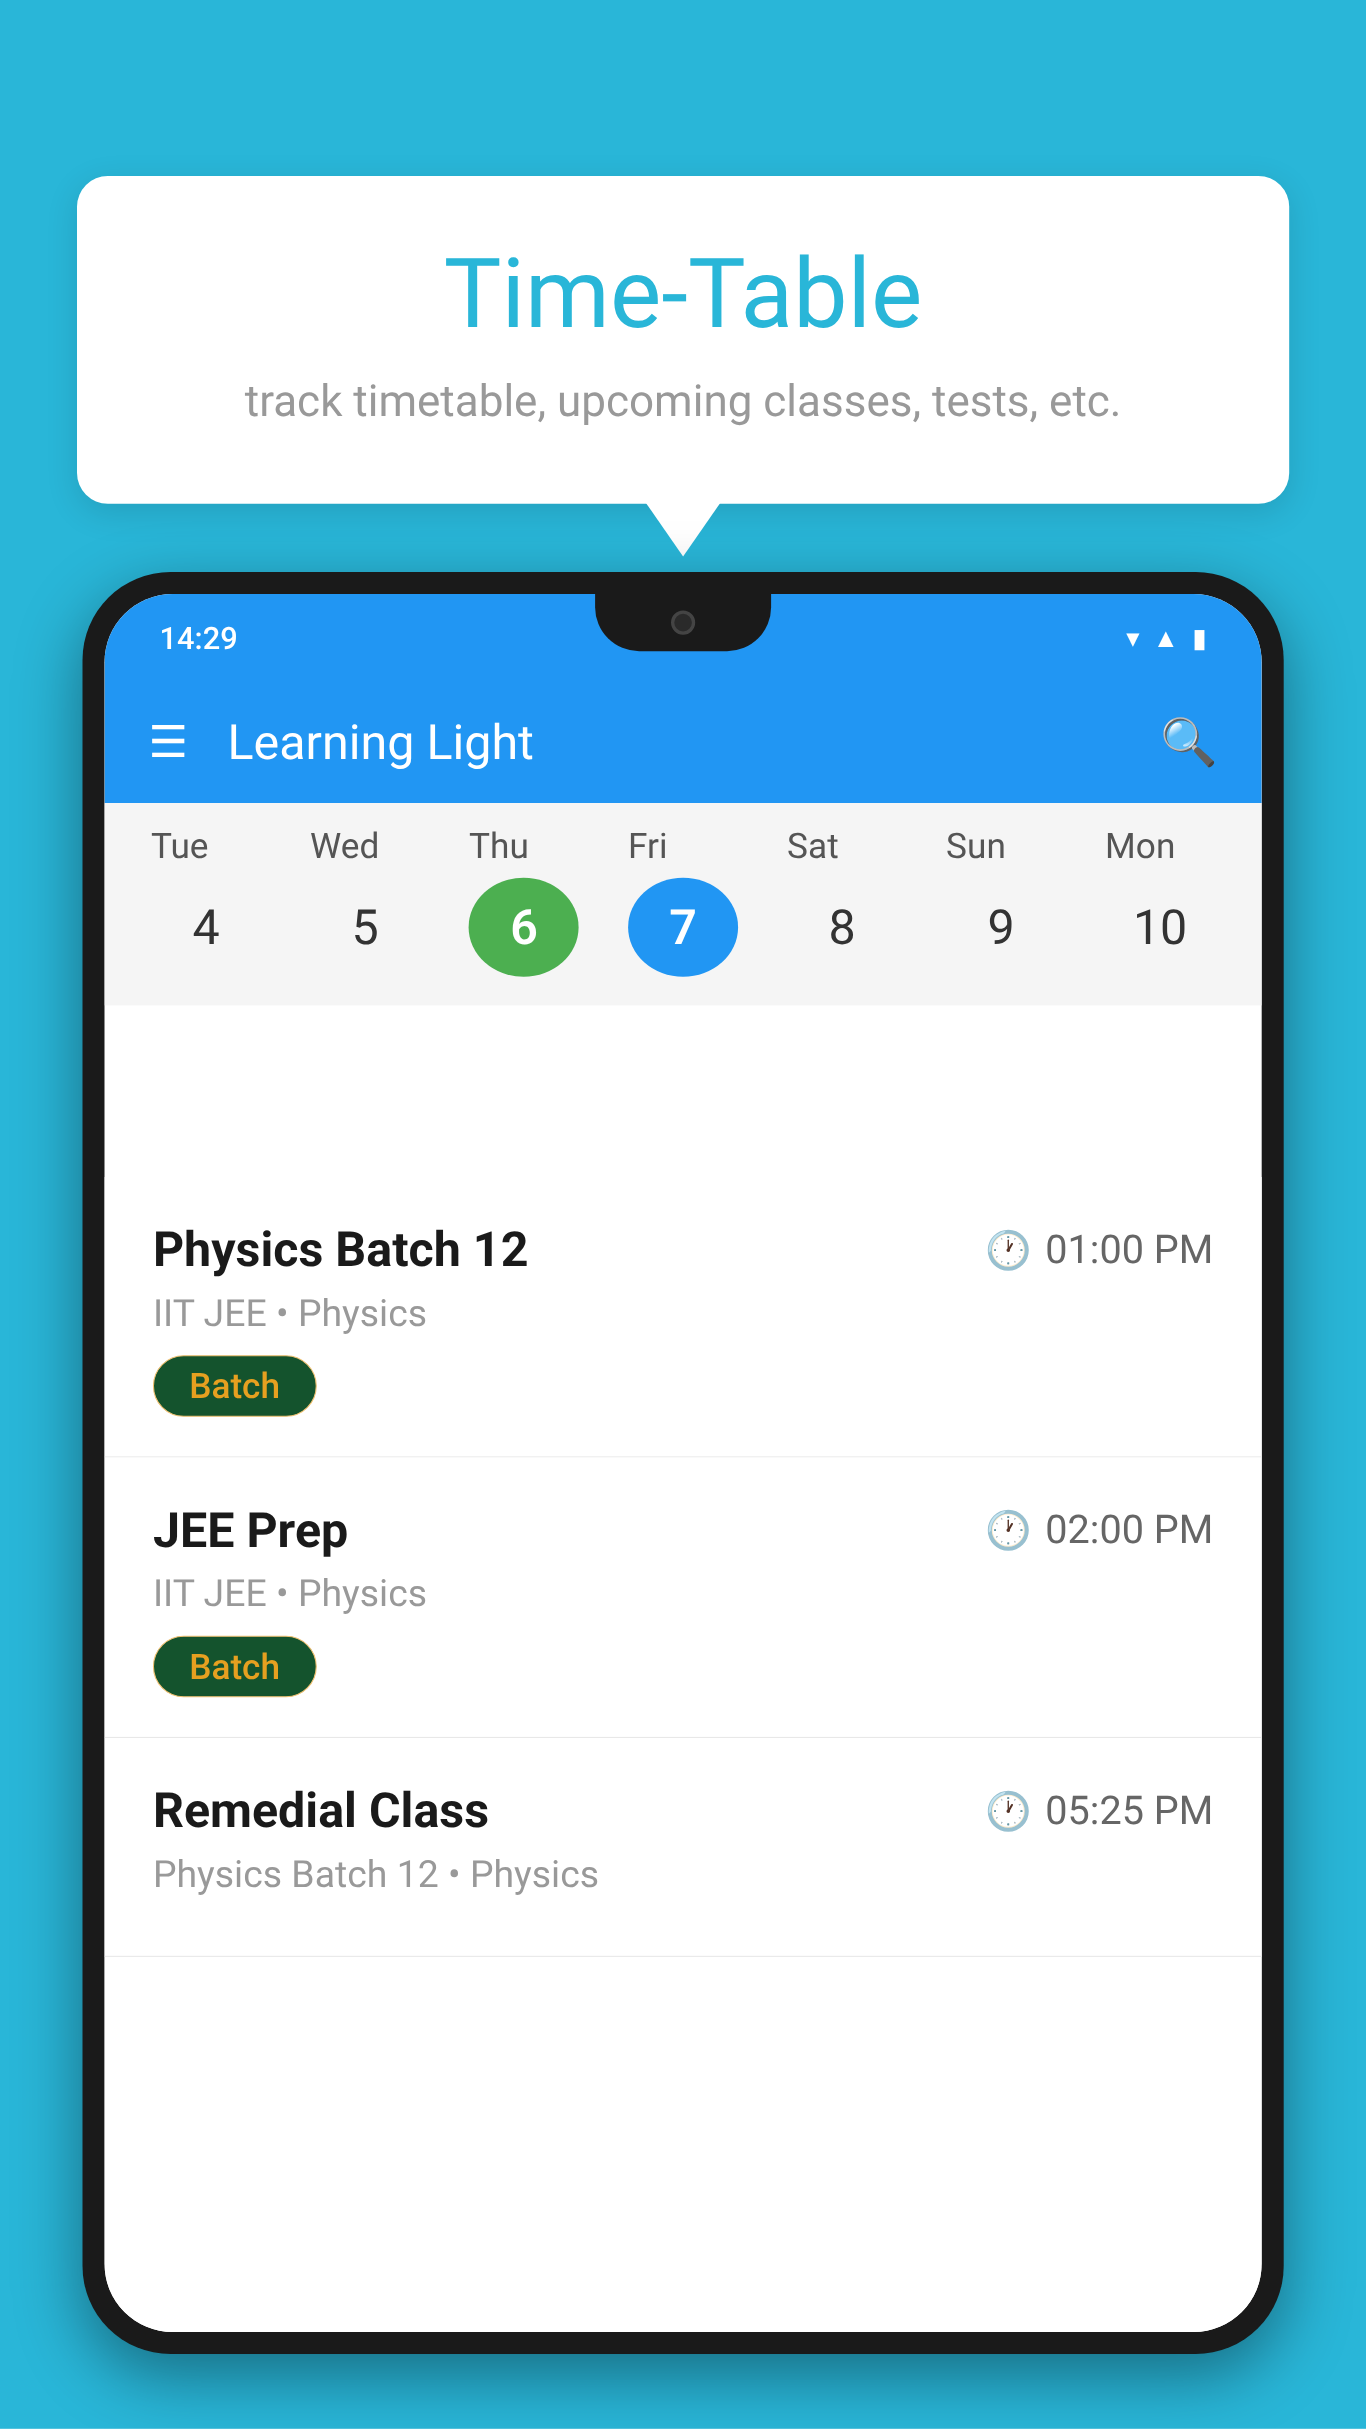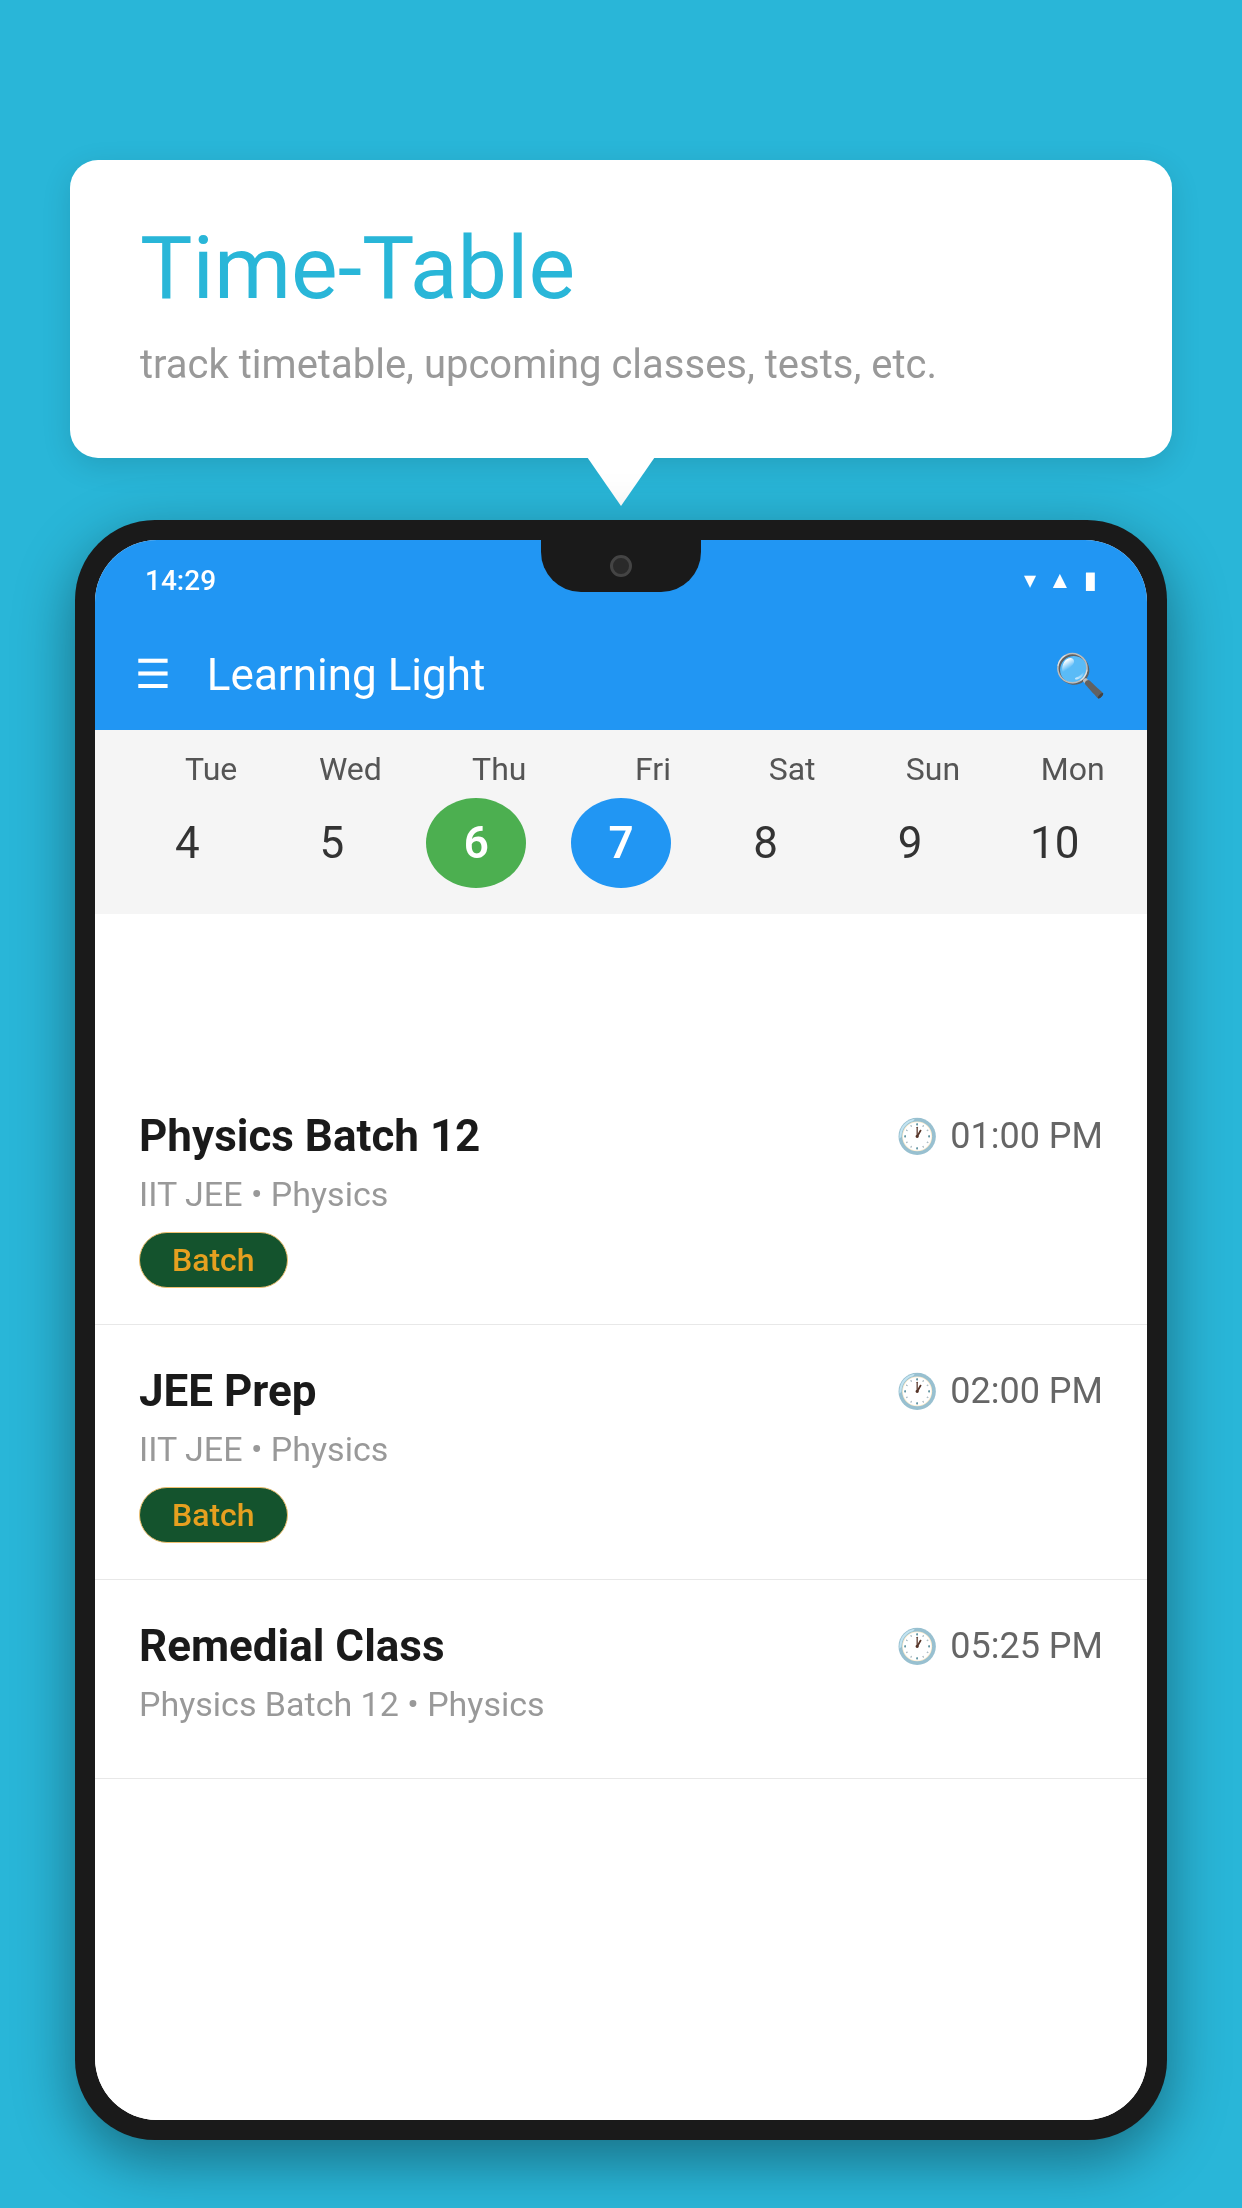--- a/index.html
+++ b/index.html
@@ -20,21 +20,21 @@
 
     
     .tooltip-card {
       position: absolute;
       top: 160px;
       left: 70px;
       right: 70px;
       background: white;
       border-radius: 28px;
       padding: 60px 70px 70px;
-      text-align: left;
+      text-align: center;
       box-shadow: 0 8px 30px rgba(0,0,0,0.12);
     }
 
     .tooltip-card::after {
       content: '';
       position: absolute;
       bottom: -48px;
       left: 50%;
       transform: translateX(-50%);
       width: 0;
@@ -185,21 +185,21 @@
 
     .day-headers {
       display: flex;
       justify-content: space-around;
       padding: 0 20px 10px;
     }
 
     .day-header {
       font-size: 32px;
       color: #555;
-      text-align: right;
+      text-align: left;
       width: 100px;
     }
 
     .day-numbers {
       display: flex;
       justify-content: space-around;
       padding: 0 20px 16px;
       align-items: center;
     }
 

